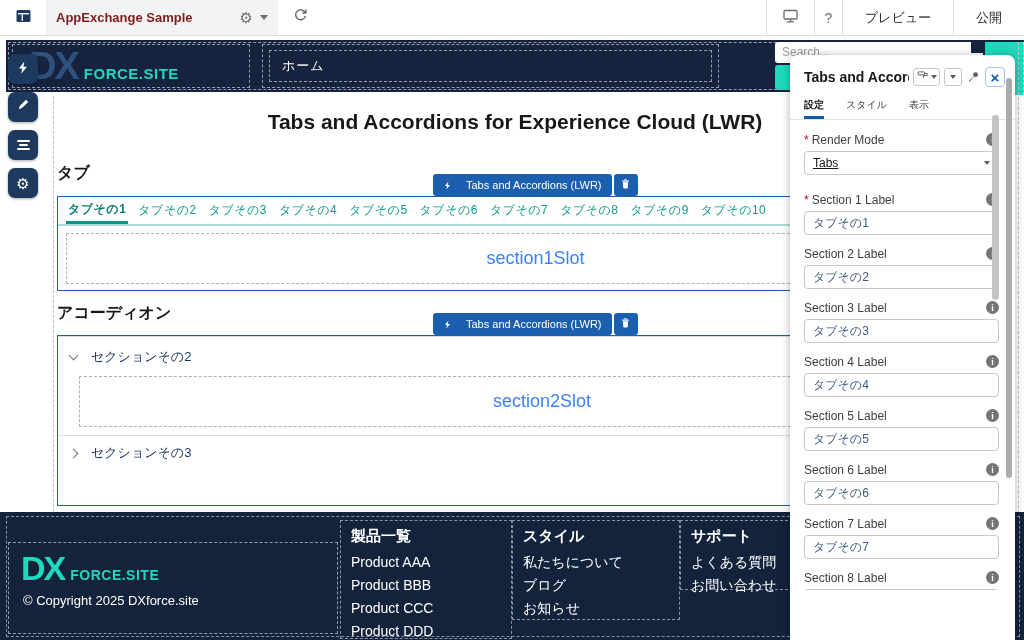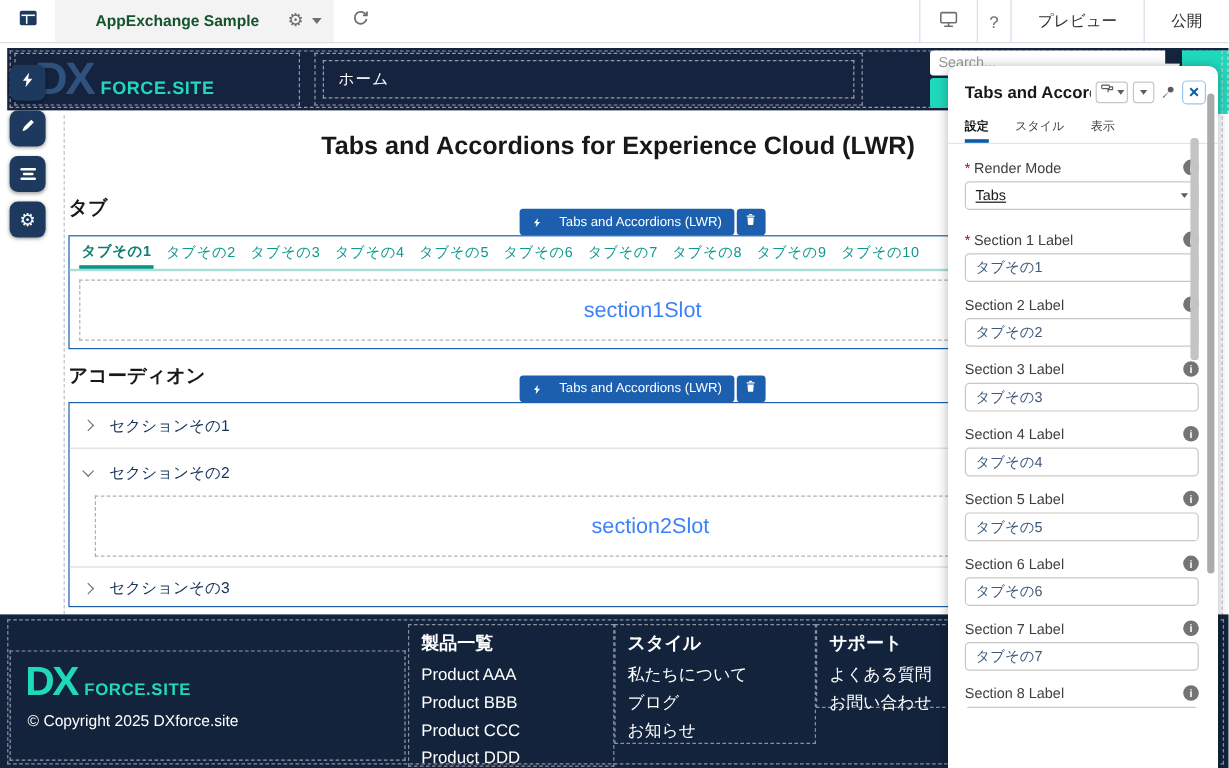--- a/index.html
+++ b/index.html
@@ -6,21 +6,21 @@
   html,body { width:1024px; height:640px; overflow:hidden; background:#fff;
     font-family:"Liberation Sans","DejaVu Sans",sans-serif; }
   .stage { position:relative; width:1024px; height:640px; background:#fff; overflow:hidden; }
   .abs { position:absolute; }
 
   
   .topbar { position:absolute; left:0; top:0; width:1024px; height:36px; background:#fff;
     border-bottom:1px solid #d8dde6; display:flex; align-items:stretch; z-index:20; }
   .tb-pagesbtn { width:46px; display:flex; align-items:center; justify-content:center; }
   .tb-chip { width:232px; background:#f3f3f3; display:flex; align-items:center; padding:0 10px; }
-  .tb-chip .name { font-size:13px; font-weight:bold; color:#14532d; flex:1;text-align:center; }
+  .tb-chip .name { font-size:13px; font-weight:bold; color:#7f1d1d; flex:1; }
   .tb-gear { color:#706e6b; font-size:15px; line-height:1; }
   .caret-dn { display:inline-block; width:0; height:0; border-left:4px solid transparent;
     border-right:4px solid transparent; border-top:5px solid #706e6b; margin-left:7px; }
   .tb-refresh { width:44px; display:flex; align-items:center; justify-content:center; }
   .tb-right { margin-left:auto; display:flex; align-items:stretch; }
   .tb-cell { display:flex; align-items:center; justify-content:center; border-left:1px solid #d8dde6;
     font-size:13px; color:#2e2e2e; }
   .tb-cell.icon { width:48px; }
   .tb-cell.q { width:28px; color:#706e6b; font-size:14px; }
   .tb-cell.txt { padding:0 22px; }
@@ -273,24 +273,20 @@
         <svg width="11" height="12" viewBox="0 0 16 16" fill="#fff">
             <rect x="3" y="3" width="10" height="1.6" rx=".6"></rect>
             <rect x="6" y="1.2" width="4" height="1.4" rx=".5"></rect>
             <path d="M4.2 5.6h7.6l-.55 7.9a1 1 0 0 1-1 .9H5.75a1 1 0 0 1-1-.9z"></path>
           </svg>
       </span>
     </div>
   </div>
 
   <div class="cmpbox" style="top:335px;height:171px;">
-    <div class="accrow" style="height:37px;">
-      <span class="chev r"></span>
-      <span>セクションその1</span>
-    </div>
     <div class="accdiv"></div>
     <div class="accrow" style="height:39px;">
       <span class="chev d"></span>
       <span>セクションその2</span>
     </div>
     <div class="slotbox" style="margin:0 8px 0 21px;height:51px;">section2Slot</div>
     <div style="height:8px;"></div>
     <div class="accdiv"></div>
     <div class="accrow" style="height:34px;">
       <span class="chev r"></span>

